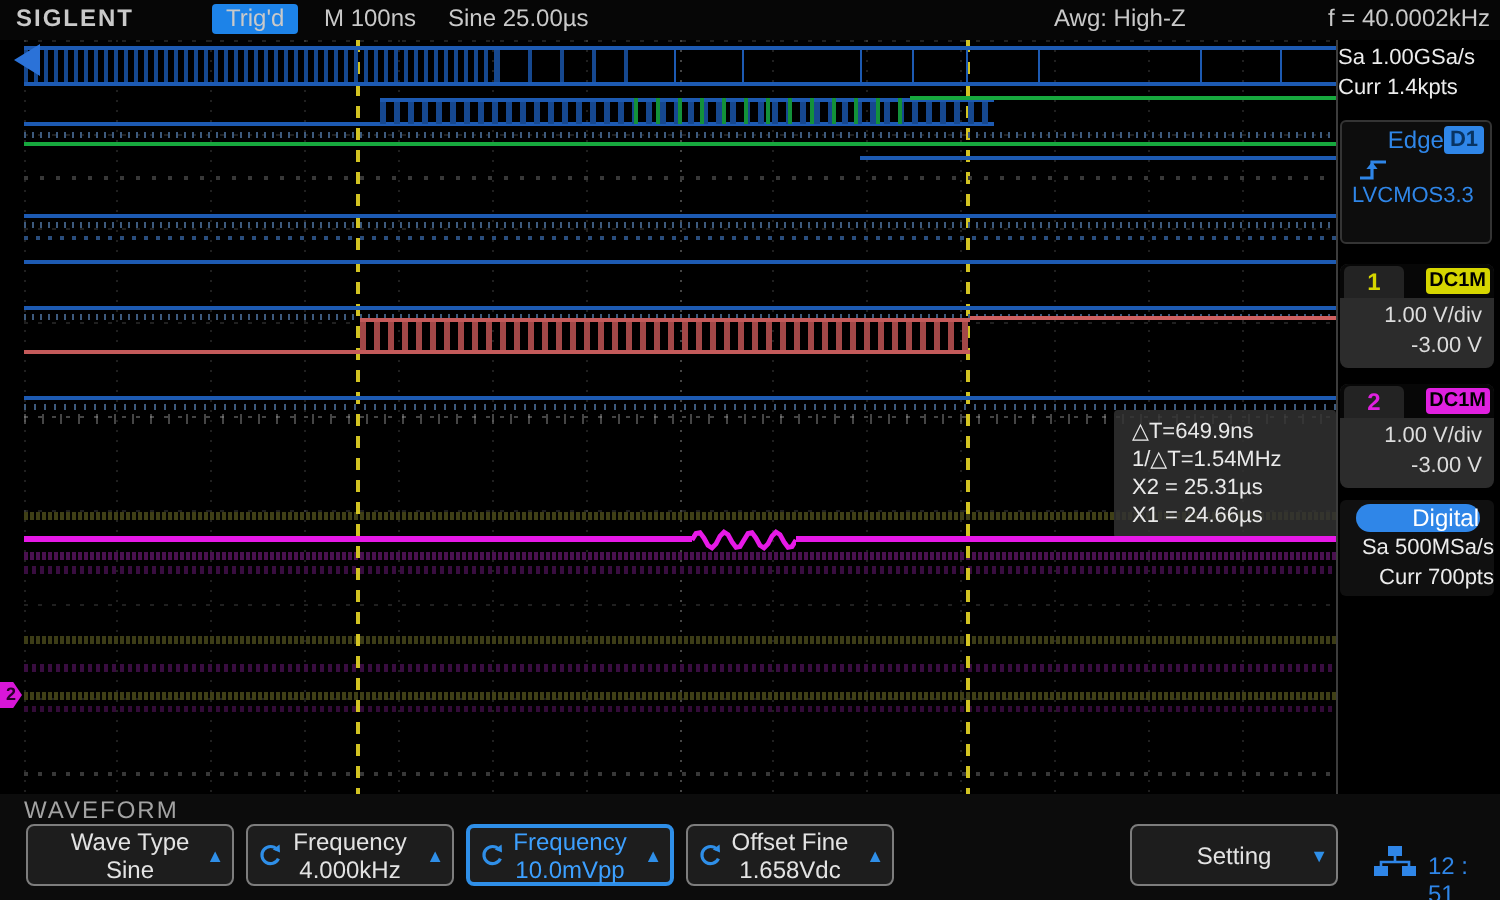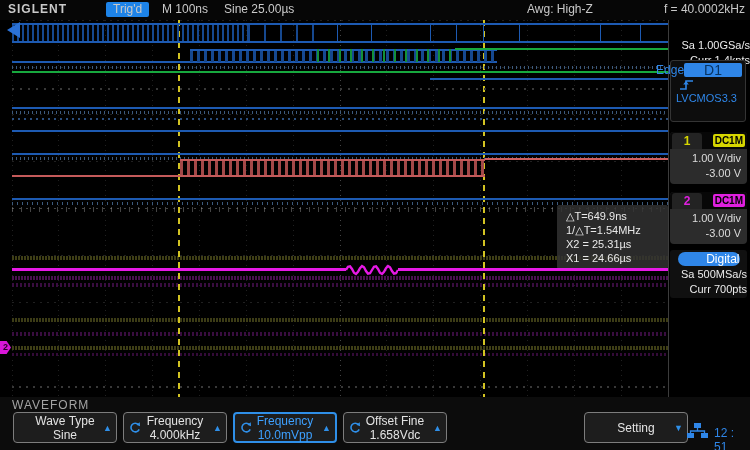--- a/index.html
+++ b/index.html
@@ -25,28 +25,28 @@
                border-top:8px solid transparent;border-bottom:8px solid transparent;}
   #ch2-marker{position:absolute;left:0;top:321px;width:11px;height:13px;z-index:9;
               font-size:9px;font-weight:bold;color:#2a002a;line-height:13px;text-align:center;
               clip-path:polygon(0 0,60% 0,100% 50%,60% 100%,0 100%);}
   #cursor-box{position:absolute;left:557px;top:185px;width:111px;height:64px;z-index:5;
               background:rgba(50,50,50,.84);border-radius:2px;box-sizing:border-box;
               padding:4px 0 0 9px;font-size:11px;line-height:14px;color:#e9e9e9;}
 
   
   #sidebar{position:absolute;top:20px;left:669px;width:81px;height:377px;background:#000;z-index:20;}
-  #acq{position:absolute;top:2px;left:0;width:81px;text-align:right;font-size:11px;
-       line-height:15px;color:#ececec;margin-top:16px;}
+  #acq{position:absolute;top:2px;left:0;width:81px;text-align:left;font-size:11px;
+       line-height:15px;color:#ececec;}
   #trig-panel{position:absolute;top:40px;left:1px;width:76px;height:62px;background:#0d0d0d;
               border:1px solid #343434;border-radius:3px;padding:2px 0 0 5px;box-sizing:border-box;}
   .blue{color:#2f86e8;}
   #trig-row{display:flex;justify-content:flex-end;align-items:center;padding-right:3px;font-size:12px;}
-  #d1-badge{background:#2f86e8;color:#083463;font-weight:normal;font-size:14px;
-            padding:0 20px;border-radius:2px;line-height:14px;}
+  #d1-badge{background:#2f86e8;color:#083463;font-weight:bold;font-size:11px;
+            padding:0 3px;border-radius:2px;line-height:14px;}
   #edge-icon{margin:1px 0 0 2px;display:block;}
   #trig-level{font-size:11px;margin-top:1px;}
   .ch-panel{position:absolute;left:1px;width:77px;height:52px;border-radius:4px;overflow:hidden;background:#2c2c2c;}
   #ch1-panel{top:112px;} #ch2-panel{top:172px;}
   .ch-head{height:17px;background:#070707;display:flex;align-items:center;justify-content:space-between;padding:0 2px;}
   .ch-num{width:30px;font-size:12px;font-weight:bold;text-align:center;background:#232323;border-radius:3px 3px 0 0;line-height:16px;}
   .ch-badge{font-size:10px;font-weight:bold;color:#000;padding:0 2px;border-radius:2px;line-height:13px;}
   .ch-body{font-size:11px;color:#dcdcdc;text-align:right;padding:2px 6px 0 0;line-height:15px;}
   #dig-panel{position:absolute;top:230px;left:1px;width:77px;height:48px;background:#101010;
              border-radius:3px;text-align:right;font-size:11px;line-height:15px;color:#ececec;}
@@ -62,21 +62,21 @@
   .sk .l1,.sk .l2{font-size:12px;line-height:14px;color:#e3e3e3;text-align:center;}
   .sk.selected{border:2px solid #2f8fe8;}
   .sk.selected .l1,.sk.selected .l2{color:#3da0ff;}
   .sk .knob{position:absolute;left:4px;top:50%;transform:translateY(-50%);}
   .sk .arrow{position:absolute;right:4px;top:50%;transform:translateY(-50%);
              color:#2f8fe8;font-size:9px;}
   #sk-row .sk:nth-child(1){left:13px;}
   #sk-row .sk:nth-child(2){left:123px;}
   #sk-row .sk:nth-child(3){left:233px;}
   #sk-row .sk:nth-child(4){left:343px;}
-  #sk-row .sk:nth-child(5){left:584px;}
+  #sk-row .sk:nth-child(5){left:565px;}
   #net-icon{position:absolute;left:684px;top:25px;}
   #clock{position:absolute;left:714px;top:29px;font-size:12px;color:#2f86e8;}
 </style>
 </head>
 <body>
 
 <div id="topbar">
   <span id="logo" class="tb">SIGLENT</span>
   <span id="trig-badge" class="tb">Trig'd</span>
   <span id="tb-timebase" class="tb">M 100ns</span>

